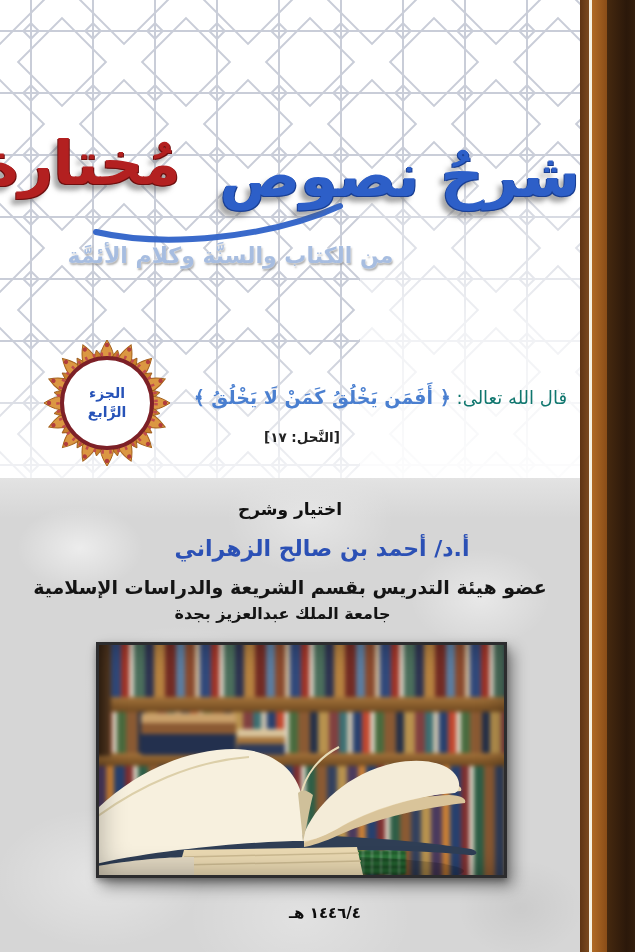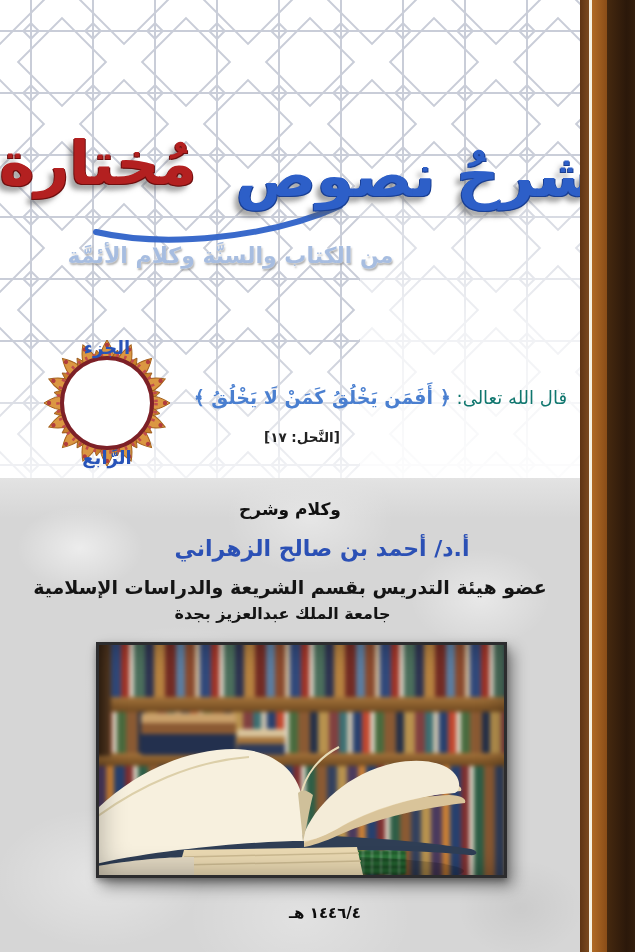--- a/index.html
+++ b/index.html
@@ -29,37 +29,37 @@
 
   
   .border-right{position:absolute;top:0;right:0;width:55px;height:952px;display:flex;}
   .border-right .b1{width:9px;background:linear-gradient(to right,#5e3413,#7c4a1f);}
   .border-right .b2{width:3px;background:#f7f2e2;}
   .border-right .b3{width:15px;background:linear-gradient(to right,#b06a24,#8a4d18);}
   .border-right .b4{width:28px;background:linear-gradient(to right,#46290f,#2b180a 70%,#331e0c);}
 
   
   .title{position:absolute;top:138px;left:0;width:580px;text-align:center;direction:rtl;
-    font-size:60px;font-weight:bold;line-height:1.25;white-space:nowrap;padding-left:16px;}
+    font-size:60px;font-weight:bold;line-height:1.25;white-space:nowrap;}
   .t-blue{color:#2d5fc8;
     text-shadow:-1px 1px 0 #1a3f93, 1px 1px 0 #1a3f93, -5px 6px 5px rgba(90,90,90,.55);}
   .t-red{color:#b32020;display:inline-block;transform:translateY(-12px);margin-right:18px;
     text-shadow:-1px 1px 0 #6e0f0f, 1px 1px 0 #6e0f0f, -5px 6px 5px rgba(90,90,90,.55);}
   .title-tail{position:absolute;left:0;top:0;pointer-events:none;}
 
   
   .subtitle{position:absolute;top:243px;left:0;width:461px;text-align:center;direction:rtl;
     font-size:22px;font-weight:bold;color:#a7bde0;
     text-shadow:0 0 2px #ffffff, 1px 2px 2px rgba(120,120,120,.65);}
 
   
   .badge{position:absolute;left:40px;top:336px;width:134px;height:134px;}
   .badge-label{position:absolute;left:40px;top:336px;width:134px;height:134px;
-    display:flex;flex-direction:column;align-items:center;justify-content:space-between;
-    font-size:18px;font-weight:bold;color:#2753b8;line-height:1.35;direction:rtl;}
+    display:flex;flex-direction:column;align-items:center;justify-content:center;
+    font-size:14px;font-weight:bold;color:#2753b8;line-height:1.35;direction:rtl;}
 
   
   .verse{position:absolute;top:386px;right:68px;direction:rtl;white-space:nowrap;font-size:18px;}
   .verse .v-intro{color:#0f766e;}
   .verse .v-quote{color:#4a7fd0;font-weight:bold;font-size:19px;}
   .verse-ref{position:absolute;left:264px;top:429px;font-size:13.5px;font-weight:bold;color:#222;direction:rtl;}
 
   
   .byline{position:absolute;top:499px;left:0;width:580px;text-align:center;direction:rtl;
     font-size:17px;font-weight:bold;color:#111;}
@@ -198,21 +198,21 @@
     <span>الجزء</span>
     <span>الرَّابع</span>
   </div>
 
   <div class="verse">
     <span class="v-intro">قال الله تعالى:</span>
     <span class="v-quote">﴿ أَفَمَن يَخْلُقُ كَمَنْ لَا يَخْلُقُ ﴾</span>
   </div>
   <div class="verse-ref">[النَّحل: ١٧]</div>
 
-  <div class="byline">وكلام وشرح</div>
+  <div class="byline">اختيار وشرح</div>
   <div class="author">أ.د/ أحمد بن صالح الزهراني</div>
   <div class="author-role">عضو هيئة التدريس بقسم الشريعة والدراسات الإسلامية</div>
   <div class="affiliation">جامعة الملك عبدالعزيز بجدة</div>
 
   <div class="photo">
     <div class="photo-bg">
       <div class="row1"></div>
       <div class="board1"></div>
       <div class="row2"></div>
       <div class="board2"></div>

